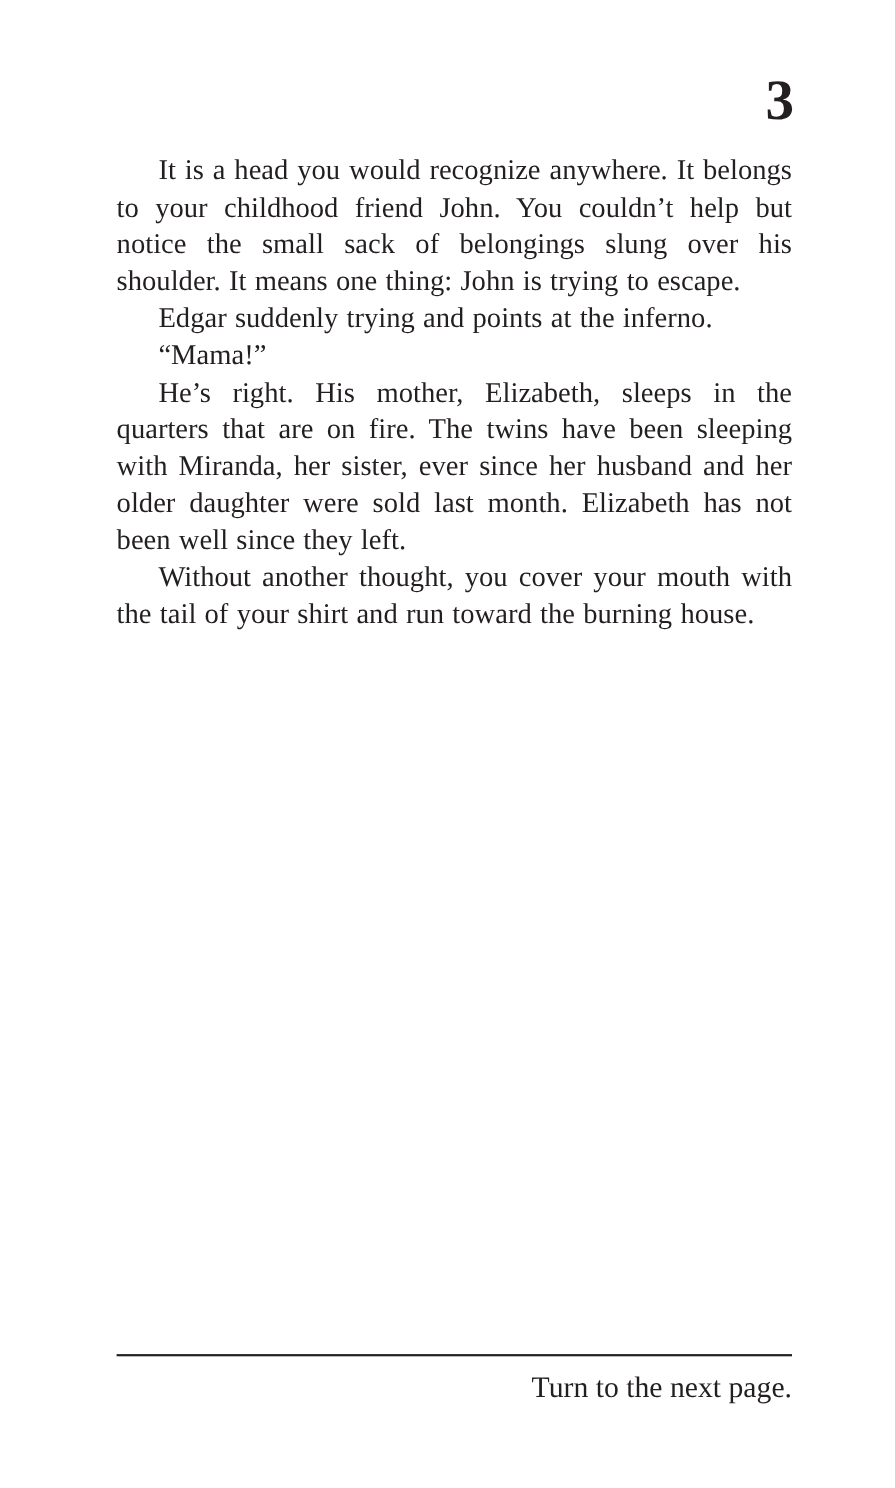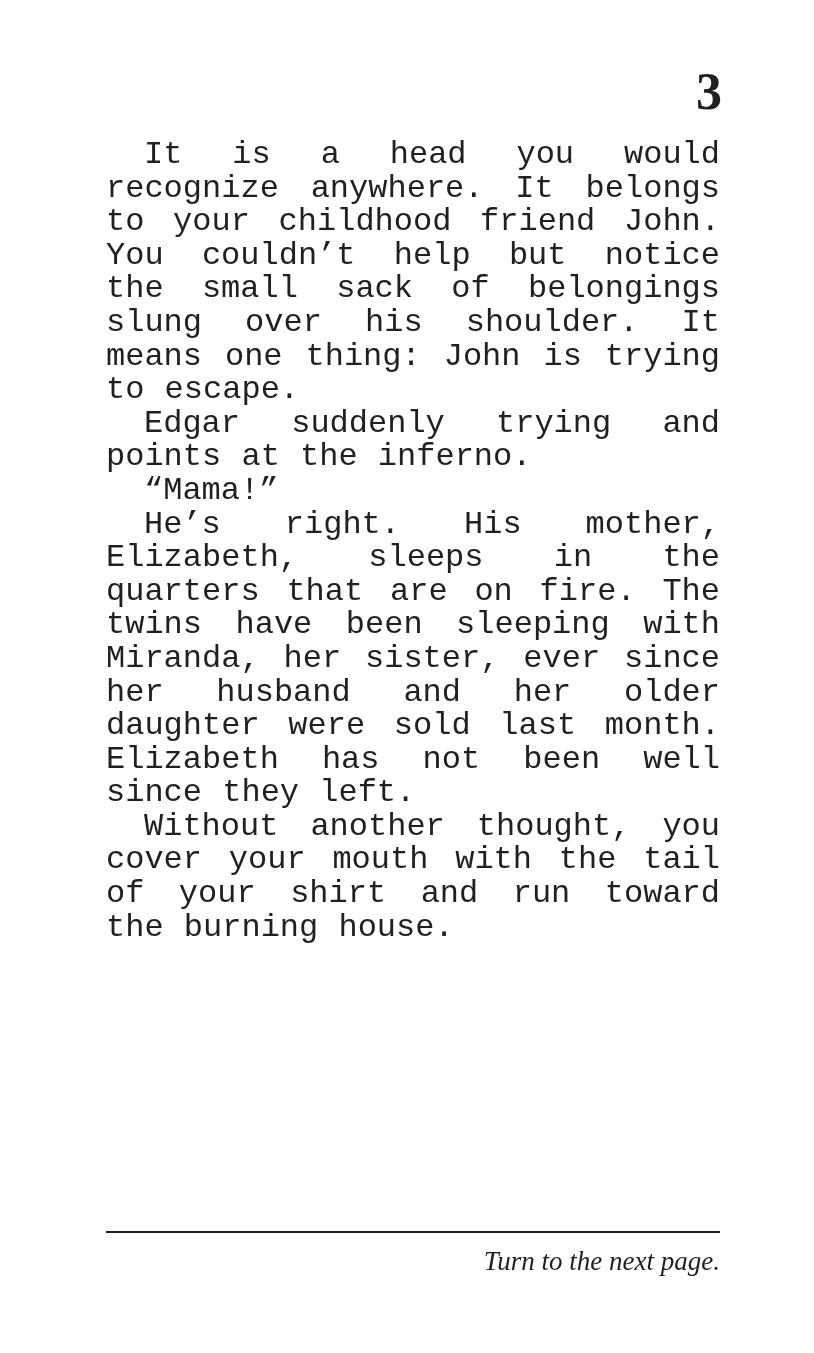--- a/index.html
+++ b/index.html
@@ -26,46 +26,44 @@
       letter-spacing: 0;
     }
     .body-text {
       position: absolute;
       top: 138px;
       left: 106px;
       width: 614px;
     }
     .para {
       margin: 0;
-      font-size: 32px;
+      font-size: 26px;
       line-height: 33.6px;
       text-align: justify;
       text-indent: 38px;
       word-spacing: 1px;
-      font-family: Liberation Mono, monospace;
     }
     .seg-italic {
       font-style: italic;
     }
     .footer {
       position: absolute;
       left: 106px;
       top: 1231px;
       width: 614px;
     }
     .rule {
       border: none;
       border-top: 2.5px solid #231f20;
       margin: 0;
       width: 100%;
     }
     .instruction {
       margin-top: 11px;
       text-align: right;
-      font-style: italic;
       font-size: 27px;
       line-height: 34px;
     }
   </style>
 </head>
 <body>
 
 <div class="page">
   <div class="page-number">3</div>
 

